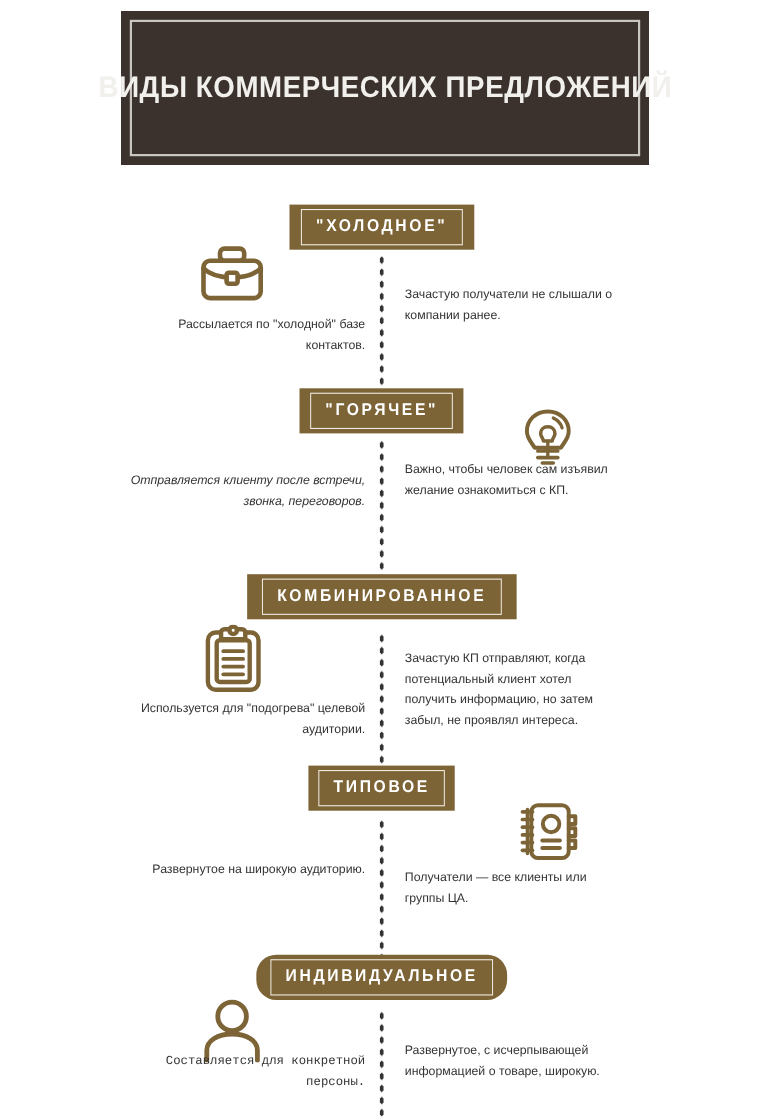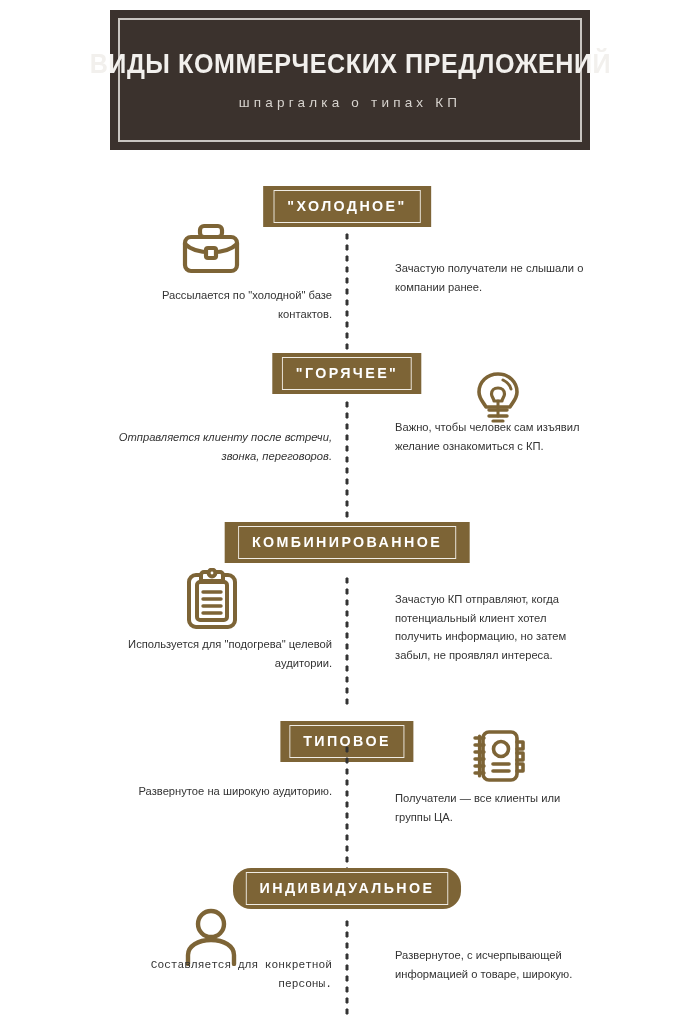--- a/index.html
+++ b/index.html
@@ -96,35 +96,33 @@
     line-height:18.5px;
   }
   .col-right {
     position:absolute;
     left:368px;
     width:200px;
     text-align:left;
     color:#333333;
     font-size:11.2px;
     line-height:18.5px;
-    margin-left:27px;
   }
 
   .icon-box { position:absolute; }
   .icon-box svg { display:block; }
 </style>
 </head>
 <body>
 
 <div id="page">
 
   <div class="header">
     <div class="header-inner">
       <div class="header-title">ВИДЫ КОММЕРЧЕСКИХ ПРЕДЛОЖЕНИЙ</div>
-      <div class="header-sub">шпаргалка о типах КП</div>
     </div>
   </div>
 
   <div class="section" style="top:186px;">
     <div class="badge" style="left:347px;">
       <div class="badge-inner">"ХОЛОДНОЕ"</div>
     </div>
     <div class="dots" style="top:45px; height:130px;"></div>
     <div class="icon-box" style="left:182px; top:36px;">
       <svg width="58" height="52" viewBox="0 0 58 52" fill="none" stroke="#7d6436" stroke-width="4.2" stroke-linejoin="round" stroke-linecap="round">
@@ -173,21 +171,21 @@
         <path d="M17 31 h18" stroke-width="3.4"></path>
         <path d="M17 38 h18" stroke-width="3.4"></path>
         <path d="M17 45 h18" stroke-width="3.4"></path>
       </svg>
     </div>
     <div class="col-left" style="top:113px;">Используется для "подогрева" целевой аудитории.</div>
     <div class="col-right" style="top:68px;">Зачастую КП отправляют, когда потенциальный клиент хотел получить информацию, но затем забыл, не проявлял интереса.</div>
   </div>
 
   <div class="section" style="top:696px;">
-    <div class="badge" style="left:347px;margin-top:25px;">
+    <div class="badge" style="left:347px;">
       <div class="badge-inner">ТИПОВОЕ</div>
     </div>
     <div class="dots" style="top:48px; height:133px;"></div>
     <div class="icon-box" style="left:470px; top:32px;">
       <svg width="56" height="56" viewBox="0 0 56 56" fill="none" stroke="#7d6436" stroke-width="3.6" stroke-linejoin="round" stroke-linecap="round">
         <rect x="13" y="4" width="34" height="48" rx="6"></rect>
         <path d="M47 14 h6 v7 h-6"></path>
         <path d="M47 25 h6 v7 h-6"></path>
         <path d="M47 36 h6 v7 h-6"></path>
         <path d="M14 10 h-9" stroke-width="3.4"></path>

